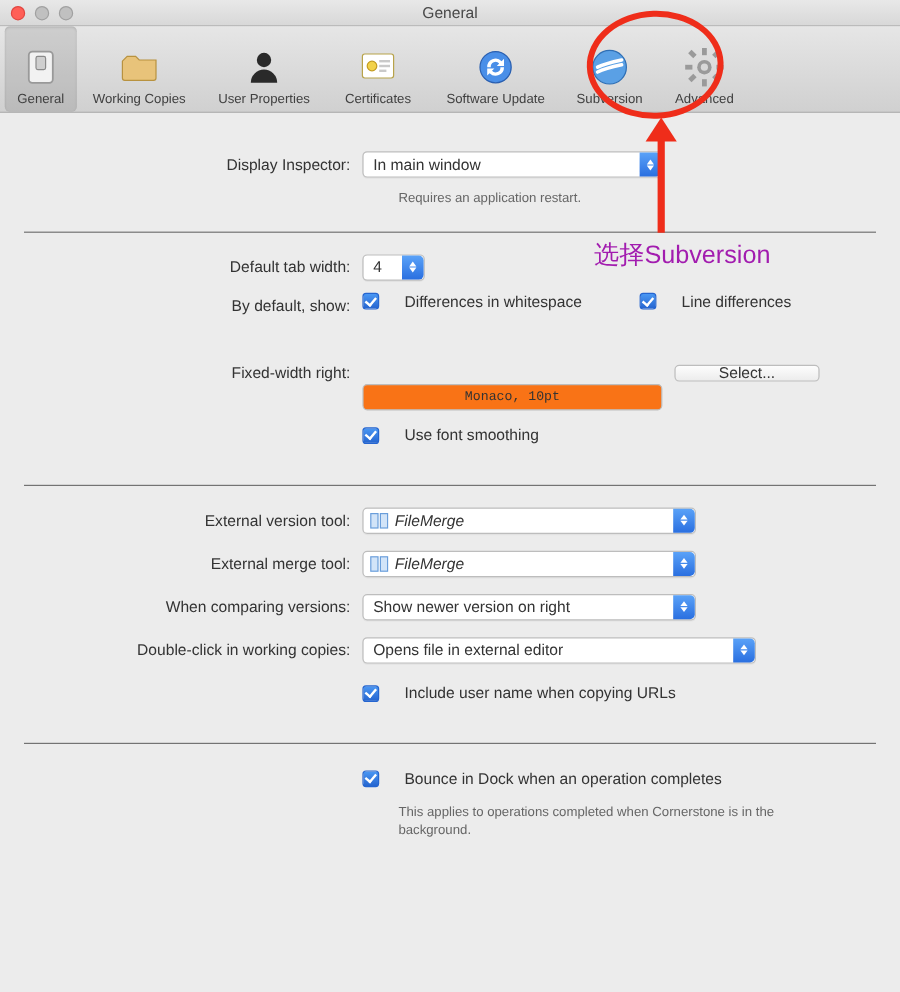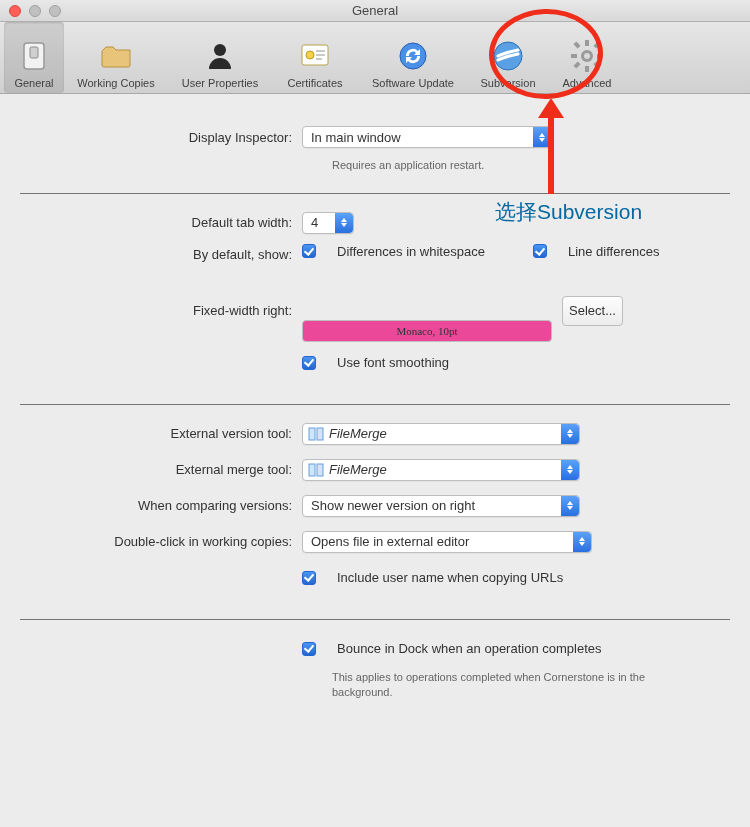--- a/index.html
+++ b/index.html
@@ -73,37 +73,37 @@
 }
 .select .sel-arrows:before { border-bottom: 4px solid #fff; }
 .select .sel-arrows:after { border-top: 4px solid #fff; }
 .select.with-icon { padding-left: 4px; font-style: italic; }
 .select .sel-icon { width: 18px; height: 18px; margin-right: 4px; display:flex; align-items:center; justify-content:center; }
 .cb { display: inline-flex; align-items: center; gap: 21px; font-size: 13px; color: #333; }
 .cb .box { width: 14px; height: 14px; border-radius: 3px; border: 1px solid #aaa; background: #fff; display:flex; align-items:center; justify-content:center; }
 .cb.checked .box { background: linear-gradient(#4a97f3,#2565d0); border-color:#2565d0; }
 .cb.checked .box:after { content:""; width:4px; height:7px; border: solid #fff; border-width: 0 2px 2px 0; transform: rotate(40deg); margin-bottom:2px; }
 .txtfield {
-  background:#ec4899; border:1px solid #bdbdbd; border-radius:4px; height:22px;
+  background:#f97316; border:1px solid #bdbdbd; border-radius:4px; height:22px;
   display:inline-flex; align-items:center; justify-content:center;
-  font-family: Liberation Serif, serif; font-size: 11px; color:#333;margin-top:40px;
+  font-family: Liberation Mono, monospace; font-size: 11px; color:#333;margin-top:40px;
 }
 .btn {
   background: linear-gradient(#fdfdfd,#ececec); border:1px solid #bdbdbd; border-radius:4px;
-  height:30px; padding: 0 6px; display:inline-flex; align-items:center; font-size:13px; color:#333;
+  height:14px; padding: 0 36px; display:inline-flex; align-items:center; font-size:13px; color:#333;
 }
 .cb-col { display:flex; flex-direction:column; gap:10px; }
 .cb-row2 { display:flex; gap:48px; }
 
 .annot-circle {
   position:absolute; border:5px solid #ef2d1a; border-radius:50%;
   width: 114px; height: 90px; left: 489px; top: 9px; transform: rotate(-2deg);
 }
 .annot-arrow { position:absolute; left:536px; top:98px; }
-.annot-text { position:absolute; left:495px; top:198px; color:#0369a1; font-size:21px; font-family: "Helvetica Neue", Arial, sans-serif; }
+.annot-text { position:absolute; left:495px; top:198px; color:#a21caf; font-size:21px; font-family: "Helvetica Neue", Arial, sans-serif; }
 </style>
 </head>
 <body>
 
 <div class="titlebar">
   <div class="traffic">
     <div class="tl-close"></div>
     <div class="tl-min"></div>
     <div class="tl-max"></div>
   </div>
@@ -284,21 +284,21 @@
       <div class="ctl">
         <div class="select" style="width:278px">
           <span class="sel-text">Show newer version on right</span>
           <span class="sel-arrows"></span>
         </div>
       </div>
     </div>
     <div class="row">
       <div class="lbl">Double-click in working copies:</div>
       <div class="ctl">
-        <div class="select" style="width:290px">
+        <div class="select" style="width:328px">
           <span class="sel-text">Opens file in external editor</span>
           <span class="sel-arrows"></span>
         </div>
       </div>
     </div>
     <div class="row">
       <div class="lbl"></div>
       <div class="ctl">
         <label class="cb checked">
             <span class="box"></span>

